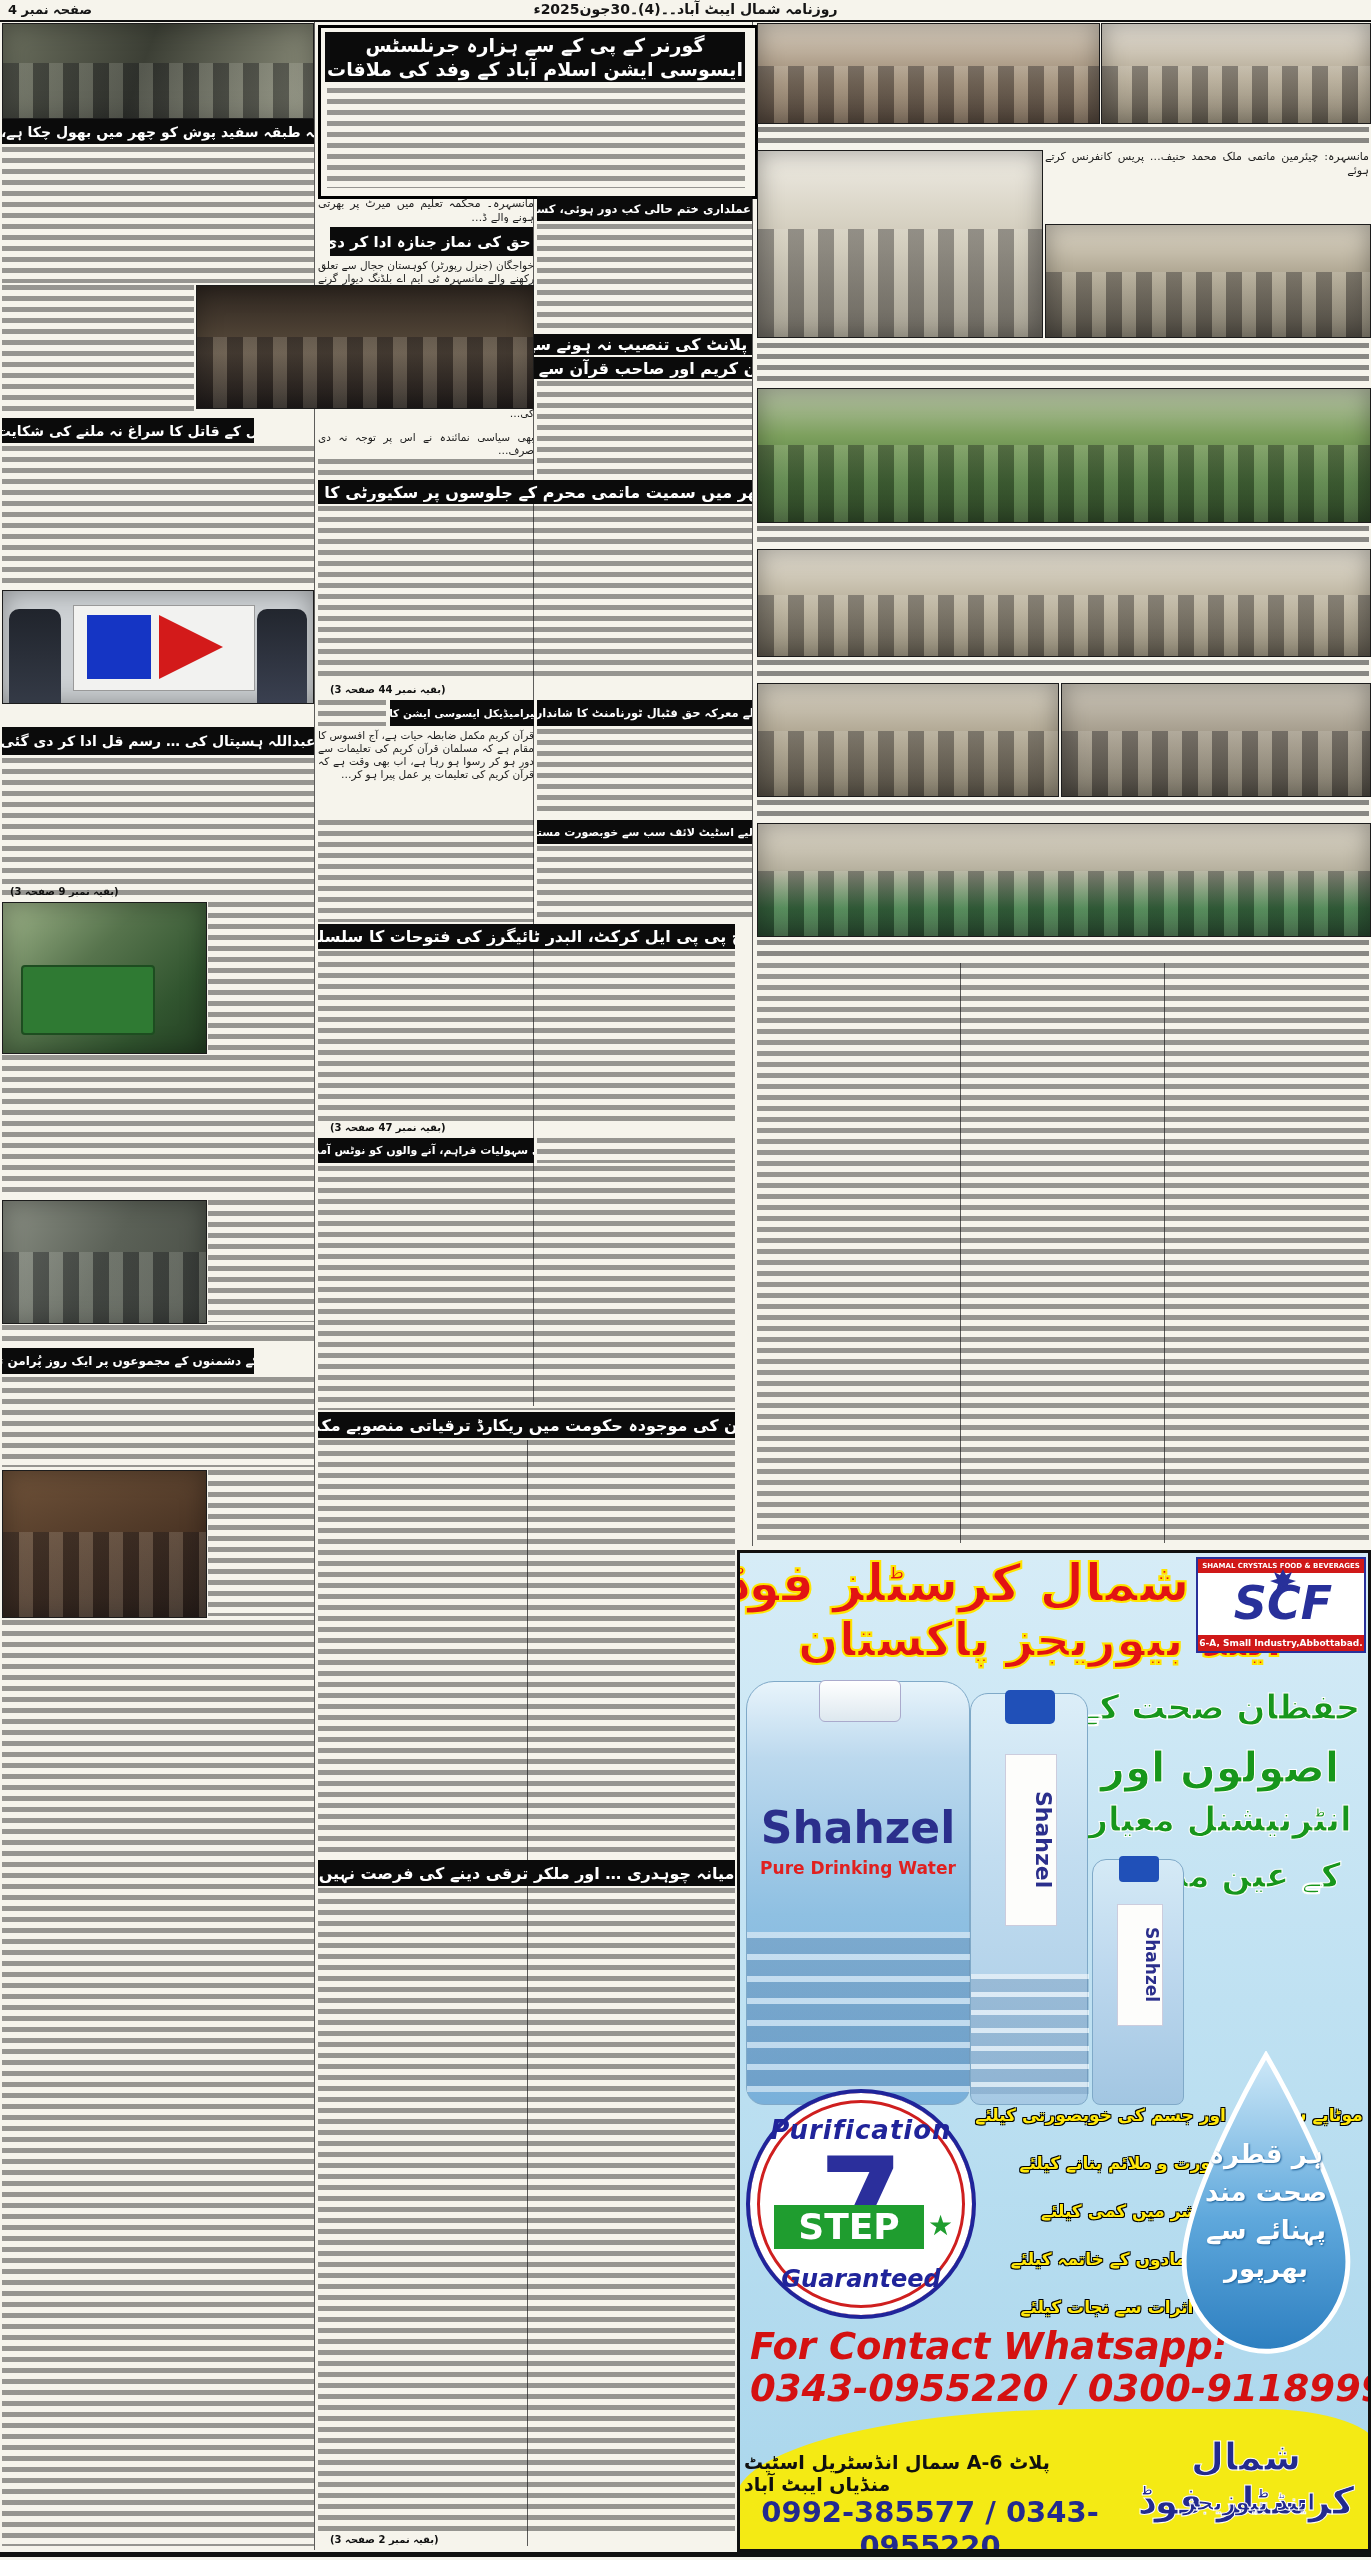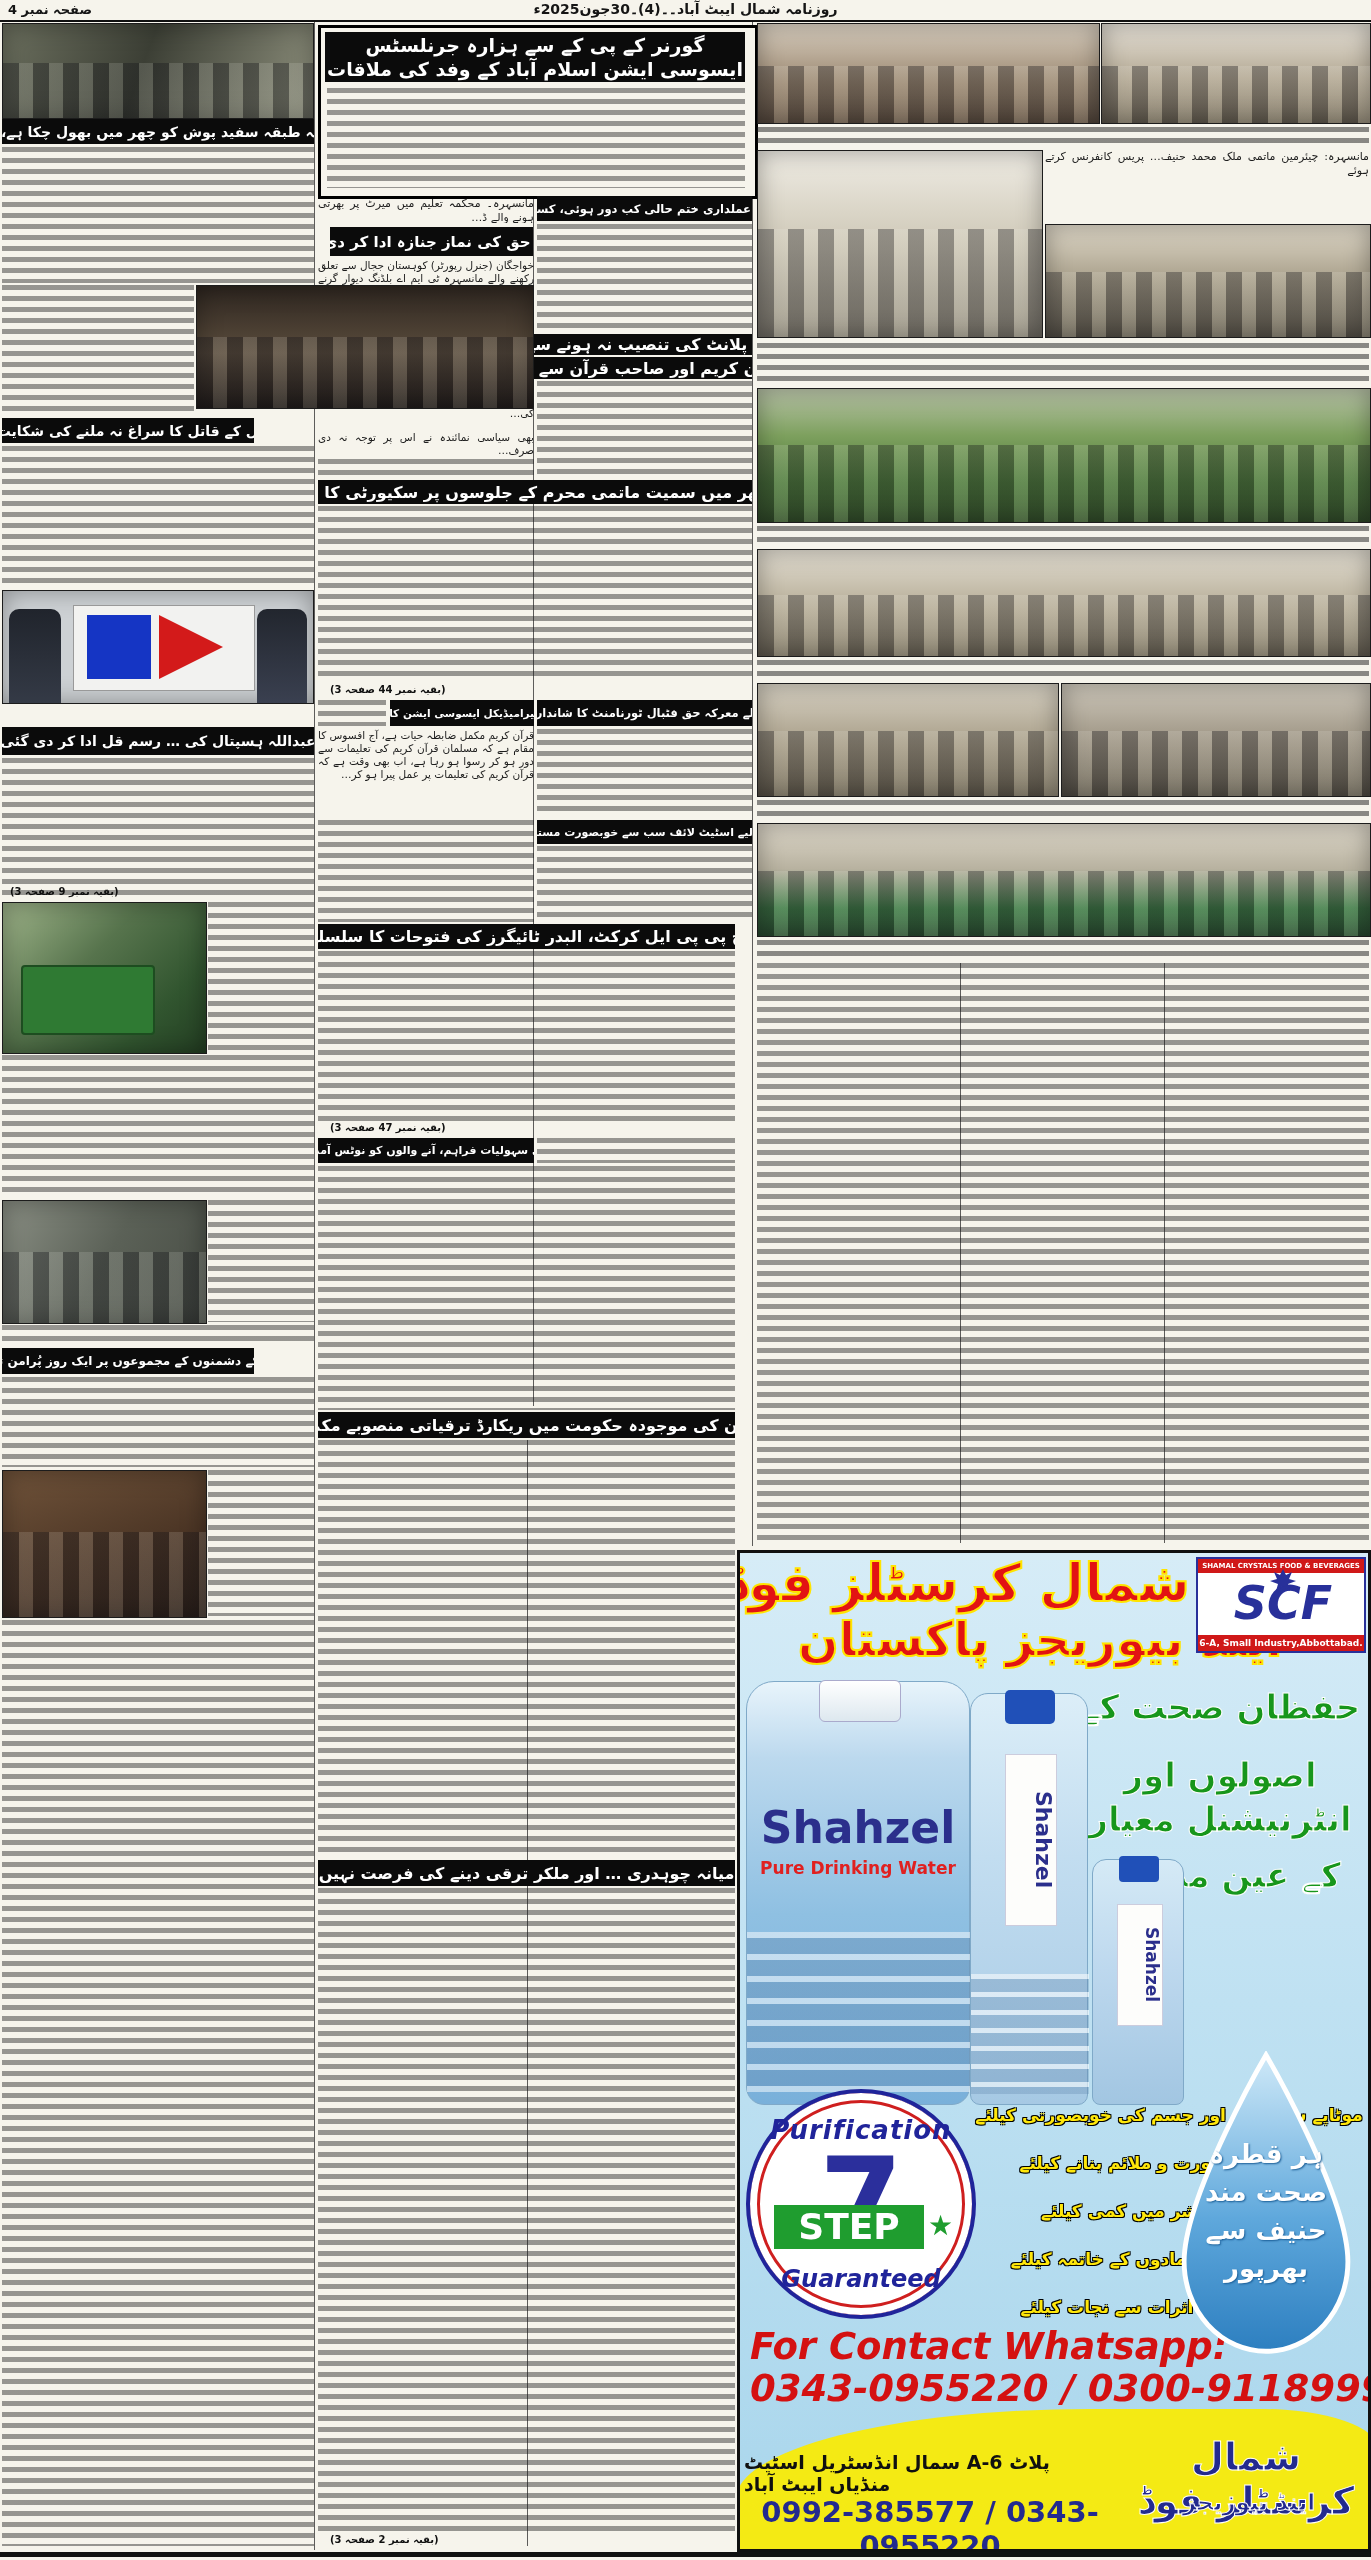--- a/index.html
+++ b/index.html
@@ -221,21 +221,21 @@
     <div class="logo-box" style="left:456px;top:4px;width:170px;height:96px;">
       <div class="logo-strip" style="top:0;height:14px;font-size:7px;line-height:14px;">SHAMAL CRYSTALS FOOD &amp; BEVERAGES</div>
       <div class="abs" style="left:0;top:14px;width:170px;height:62px;color:#28309a;font-size:46px;font-weight:800;font-style:italic;text-align:center;line-height:60px;">SCF</div>
       <svg style="position:absolute;left:72px;top:10px;" width="26" height="22" viewBox="0 0 26 22">
         <polygon points="13,0 16,6 22,3 19,10 26,12 18,15 20,22 13,17 6,22 8,15 0,12 7,10 4,3 10,6" fill="#28309a"></polygon>
       </svg>
       <div class="logo-strip" style="bottom:0;height:16px;font-size:9px;line-height:16px;">6-A, Small Industry,Abbottabad.</div>
     </div>
 
     <div class="slogan" style="left:336px;top:134px;width:288px;font-size:34px;">حفظان صحت کے</div>
-    <div class="slogan" style="left:336px;top:190px;width:288px;font-size:34px;margin-top:12px;">اصولوں اور</div>
+    <div class="slogan" style="left:336px;top:190px;width:288px;font-size:42px;">اصولوں اور</div>
     <div class="slogan" style="left:336px;top:246px;width:288px;font-size:34px;">انٹرنیشنل معیار</div>
     <div class="slogan" style="left:336px;top:302px;width:288px;font-size:34px;">کے عین مطابق</div>
 
     <div class="bottle" style="left:6px;top:128px;width:224px;height:424px;border-radius:28px 28px 18px 18px;background:linear-gradient(180deg,#e8f4fb 0%,#bcd9ee 18%,#8fc0e2 55%,#79b0da 100%);border:1px solid #7fa9c8;">
       <div class="abs" style="left:72px;top:-2px;width:80px;height:40px;background:linear-gradient(180deg,#ffffff,#dde8ef);border:1px solid #aac;border-radius:6px;"></div>
       <div class="abs" style="left:6px;top:120px;width:210px;text-align:center;color:#2b2f8c;font-size:44px;font-weight:800;">Shahzel</div>
       <div class="abs" style="left:6px;top:176px;width:210px;text-align:center;color:#e02020;font-size:17px;font-weight:800;">Pure Drinking Water</div>
       <div class="abs" style="left:0;top:250px;width:224px;height:160px;background:repeating-linear-gradient(180deg,rgba(255,255,255,.5) 0 6px,rgba(90,130,170,.35) 6px 22px);"></div>
     </div>
 
@@ -269,21 +269,21 @@
         <linearGradient id="dropg" x1="0" y1="0" x2="0" y2="1">
           <stop offset="0" stop-color="#cfe9f8"></stop>
             <stop offset="0.55" stop-color="#5fa8dc"></stop>
             <stop offset="1" stop-color="#2d7fc0"></stop>
         </linearGradient>
       </defs>
       <path d="M50 2 C50 2 8 74 8 108 a42 46 0 0 0 84 0 C92 74 50 2 50 2 Z" fill="url(#dropg)" stroke="#ffffff" stroke-width="2.5"></path>
     </svg>
     <div class="abs" style="left:428px;top:586px;width:196px;text-align:center;color:#fff;font-size:26px;font-weight:800;direction:rtl;text-shadow:1px 1px 2px #1b5e97;z-index:4;">ہر قطرہ</div>
     <div class="abs" style="left:428px;top:624px;width:196px;text-align:center;color:#fff;font-size:26px;font-weight:800;direction:rtl;text-shadow:1px 1px 2px #1b5e97;z-index:4;">صحت مند</div>
-    <div class="abs" style="left:428px;top:662px;width:196px;text-align:center;color:#fff;font-size:26px;font-weight:800;direction:rtl;text-shadow:1px 1px 2px #1b5e97;z-index:4;">حنیف سے</div>
+    <div class="abs" style="left:428px;top:662px;width:196px;text-align:center;color:#fff;font-size:26px;font-weight:800;direction:rtl;text-shadow:1px 1px 2px #1b5e97;z-index:4;">پہنائے سے</div>
     <div class="abs" style="left:428px;top:700px;width:196px;text-align:center;color:#fff;font-size:26px;font-weight:800;direction:rtl;text-shadow:1px 1px 2px #1b5e97;z-index:4;">بھرپور</div>
 
     <div class="wa" style="left:10px;top:772px;width:600px;font-size:37px;">For Contact Whatsapp:</div>
     <div class="wa" style="left:10px;top:814px;width:620px;font-size:37px;">0343-0955220 / 0300-9118999</div>
 
     <div class="yellow-band" style="left:-4px;top:856px;width:642px;height:142px;">
       <div class="abs navy" style="left:388px;top:26px;width:244px;font-size:38px;font-weight:800;direction:rtl;text-align:center;-webkit-text-stroke:1px #fff;">شمال کرسٹلز فوڈ</div>
       <div class="abs navy" style="left:418px;top:80px;width:190px;font-size:23px;font-weight:800;direction:rtl;text-align:center;-webkit-text-stroke:1px #fff;">اینڈ بیوریجز</div>
       <div class="abs" style="left:8px;top:42px;width:372px;font-size:19px;font-weight:800;direction:rtl;text-align:left;color:#101010;">پلاٹ 6-A سمال انڈسٹریل اسٹیٹ منڈیاں ایبٹ آباد</div>
       <div class="abs navy" style="left:8px;top:86px;width:372px;font-size:29px;font-weight:800;text-align:center;">0992-385577 / 0343-0955220</div>

